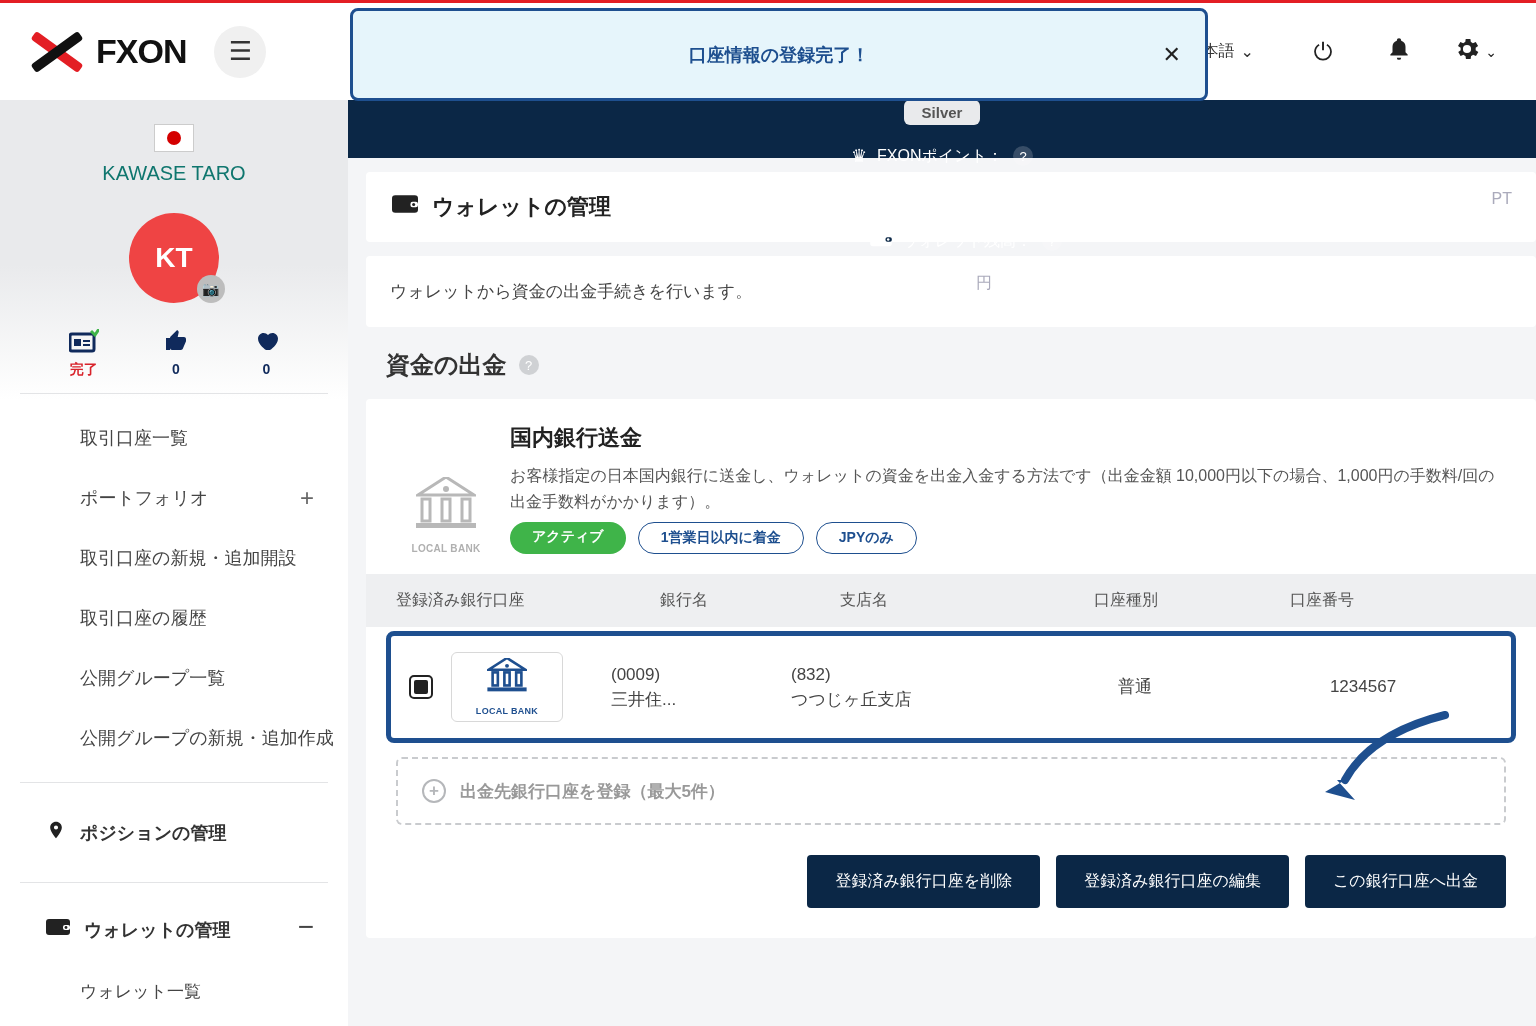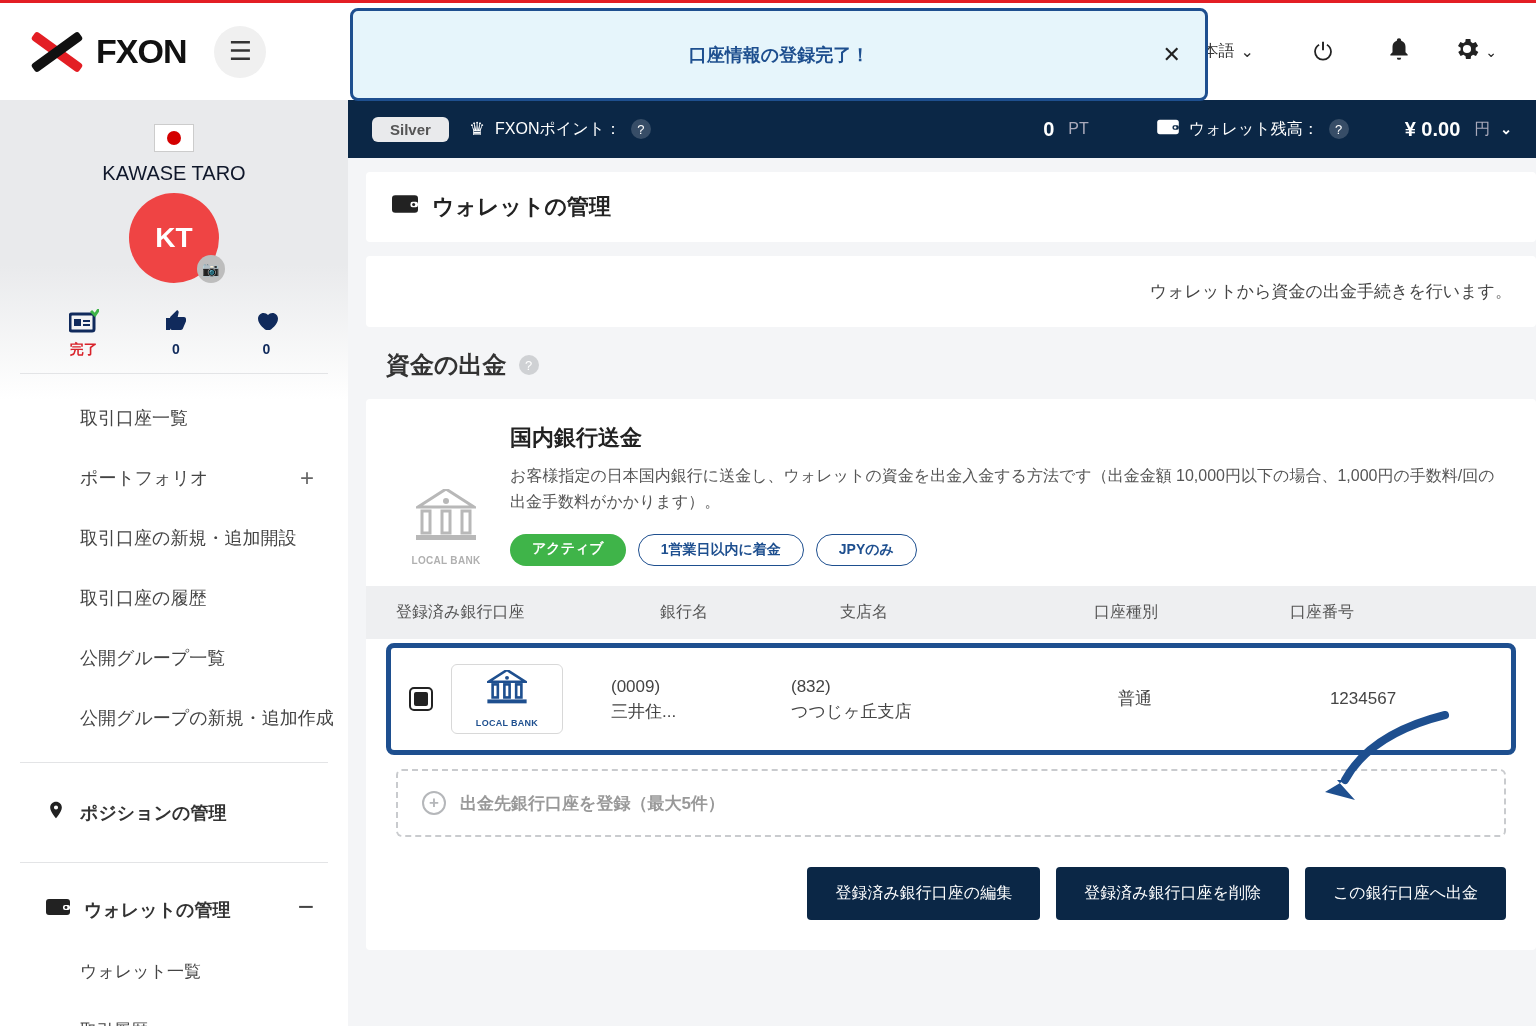--- a/index.html
+++ b/index.html
@@ -24,66 +24,66 @@
 .banner-text { color: #1e4f8f; font-size: 18px; font-weight: 700; }
 .banner-close { position: absolute; right: 24px; font-size: 22px; color: #222; cursor: pointer; }
 
 
 .main-wrap { display: flex; }
 .sidebar { width: 348px; background: #fff; min-height: 929px; position: relative; }
 .side-top-fade { height: 300px; background: linear-gradient(180deg,#e9eaec 0%,#e9eaec 55%,rgba(233,234,236,0) 100%); position: absolute; left: 0; top: 0; right: 0; z-index: 1; }
 .side-inner { position: relative; z-index: 2; padding-top: 24px; }
 .flag-box { width: 40px; height: 28px; background: #fff; border: 1px solid #ccc; margin: 0 auto 10px; display: flex; align-items: center; justify-content: center; }
 .flag-dot { width: 14px; height: 14px; border-radius: 50%; background: #d40000; }
-.user-name { text-align: center; color: #0f172a; font-size: 20px; font-weight: 500; margin-bottom: 8px; }
+.user-name { text-align: center; color: #0f766e; font-size: 20px; font-weight: 500; margin-bottom: 28px; }
 .avatar { width: 90px; height: 90px; border-radius: 50%; background: #ef4444; color: #fff; font-size: 28px; font-weight: 700; display: flex; align-items: center; justify-content: center; margin: 0 auto; position: relative; }
 .avatar-cam { position: absolute; right: -6px; bottom: 0px; width: 28px; height: 28px; border-radius: 50%; background: #bdbdbd; display: flex; align-items: center; justify-content: center; color: #fff; font-size: 14px; }
 .stat-row { display: flex; justify-content: space-around; margin: 26px 36px 10px; }
 .stat { text-align: center; color: #102a5c; }
 .stat-icon { font-size: 24px; height: 28px; }
 .stat-label { font-size: 14px; margin-top: 4px; }
 .stat-label.red { color: #d8222a; font-weight: 700; }
 .stat-label.blue { color: #102a5c; font-weight: 700; }
 .side-divider { height: 1px; background: #e3e4e6; margin: 14px 20px; }
 .side-item { padding: 18px 0 18px 80px; color: #444; font-size: 18px; cursor: pointer; position: relative; }
 .side-item.with-plus::after { content: "+"; position: absolute; right: 34px; top: 16px; color: #666; font-size: 24px; font-weight: 300; }
 .side-section { padding: 20px 0 20px 46px; color: #333; font-size: 18px; font-weight: 600; position: relative; display: flex; align-items: center; gap: 14px; }
 .side-section.with-minus::after { content: "−"; position: absolute; right: 34px; top: 14px; color: #444; font-size: 28px; font-weight: 300; }
 .side-sub { padding: 18px 0 18px 80px; color: #444; font-size: 17px; cursor: pointer; }
 
 
 .content { flex: 1; padding: 0; }
-.info-bar { background: #0b2746; height: 58px; display: flex; align-items: center; padding: 0 24px; gap: 20px; color: #fff; font-size: 16px; }
+.info-bar { background: #0b2746; height: 58px; display: flex; align-items: center; padding: 0 24px; gap: 20px; color: #fff; font-size: 16px; flex-direction: column; }
 .tier-badge { background: #e9eaec; color: #555; padding: 4px 18px; border-radius: 6px; font-size: 15px; font-weight: 600; }
 .info-group { display: flex; align-items: center; gap: 10px; }
 .info-help { width: 20px; height: 20px; border-radius: 50%; background: rgba(255,255,255,0.18); display: flex; align-items: center; justify-content: center; font-size: 13px; }
 .info-pt { margin-left: auto; display: flex; align-items: center; gap: 10px; font-weight: 700; font-size: 20px; }
 .info-pt-label { color: #aab; font-size: 16px; font-weight: 500; margin-left: 4px; }
 .crown { font-size: 18px; }
 .chev { font-size: 14px; }
 
 .page-head { background: #fff; margin: 14px 0 14px 18px; padding: 20px 26px; display: flex; align-items: center; gap: 14px; border-radius: 4px; }
 .page-head h2 { font-size: 22px; color: #222; }
 .wallet-head-icon { font-size: 22px; color: #222; }
 
-.notice-box { background: #fff; margin: 0 0 14px 18px; padding: 24px; text-align: right; color: #444; font-size: 17px; border-radius: 4px; }
+.notice-box { background: #fff; margin: 0 0 14px 18px; padding: 24px; text-align: left; color: #444; font-size: 17px; border-radius: 4px; }
 
 .section-title { margin: 22px 0 18px 38px; display: flex; align-items: center; gap: 12px; }
 .section-title h3 { font-size: 24px; color: #333; }
 .help-circle { width: 20px; height: 20px; border-radius: 50%; background: #cfd1d4; color: #fff; font-size: 13px; display: flex; align-items: center; justify-content: center; }
 
 .card { background: #fff; margin: 0 0 0 18px; border-radius: 4px; padding: 24px 0 30px; }
 .card-top { display: flex; gap: 26px; padding: 0 30px 20px 42px; }
 .bank-icon { width: 76px; flex-shrink: 0; display: flex; flex-direction: column; align-items: center; justify-content: flex-end; color: #b8b8b8; }
 .bank-svg { width: 60px; height: 52px; }
 .local-bank-label { font-size: 10px; color: #b0b0b0; font-weight: 700; letter-spacing: 0.3px; margin-top: 14px; }
 .card-body { flex: 1; }
 .card-body h4 { font-size: 22px; color: #222; margin-bottom: 10px; }
 .card-body p { font-size: 16px; color: #555; line-height: 1.6; }
-.badge-row { display: flex; gap: 12px; margin-top: 20px; }
+.badge-row { display: flex; gap: 12px; margin-top: 8px; }
 .badge { padding: 6px 22px; border-radius: 20px; font-size: 14px; font-weight: 600; }
 .badge.active { background: #3fb449; color: #fff; }
 .badge.outline { border: 1.5px solid #1e4f8f; color: #1e4f8f; background: #fff; }
 
 .tbl-head { display: flex; background: #eeeff1; padding: 16px 30px; color: #555; font-size: 16px; }
 .th1 { width: 264px; } .th2 { width: 180px; } .th3 { width: 254px; } .th4 { width: 196px; } .th5 { flex: 1; }
 
 .row-hl { border: 5px solid #1e4f8f; border-radius: 8px; margin: 4px 20px; display: flex; align-items: center; padding: 16px 10px; background: #fff; }
 .chk { width: 24px; height: 24px; border: 2.5px solid #222; border-radius: 5px; margin: 0 18px 0 8px; position: relative; }
 .chk::after { content: ""; position: absolute; inset: 3px; background: #222; border-radius: 2px; }
@@ -329,22 +329,22 @@
         <div class="cell cell4">普通</div>
         <div class="cell cell5">1234567</div>
       </div>
 
       <div class="add-row">
         <span class="plus-circ">+</span>
         <span>出金先銀行口座を登録（最大5件）</span>
       </div>
 
       <div class="btn-row">
+        <button class="btn-dark">登録済み銀行口座を削除</button>
         <button class="btn-dark">登録済み銀行口座の編集</button>
-        <button class="btn-dark">登録済み銀行口座を削除</button>
         <button class="btn-dark">この銀行口座へ出金</button>
       </div>
     </div>
 
     <div class="arrow-wrap">
       <svg width="140" height="100" viewBox="0 0 140 100">
         <path d="M130 5 C 110 10, 55 25, 30 70" fill="none" stroke="#1e4f8f" stroke-width="8" stroke-linecap="round"></path>
         <polygon points="30,70 10,82 40,90 22,70" fill="#1e4f8f"></polygon>
       </svg>
     </div>

